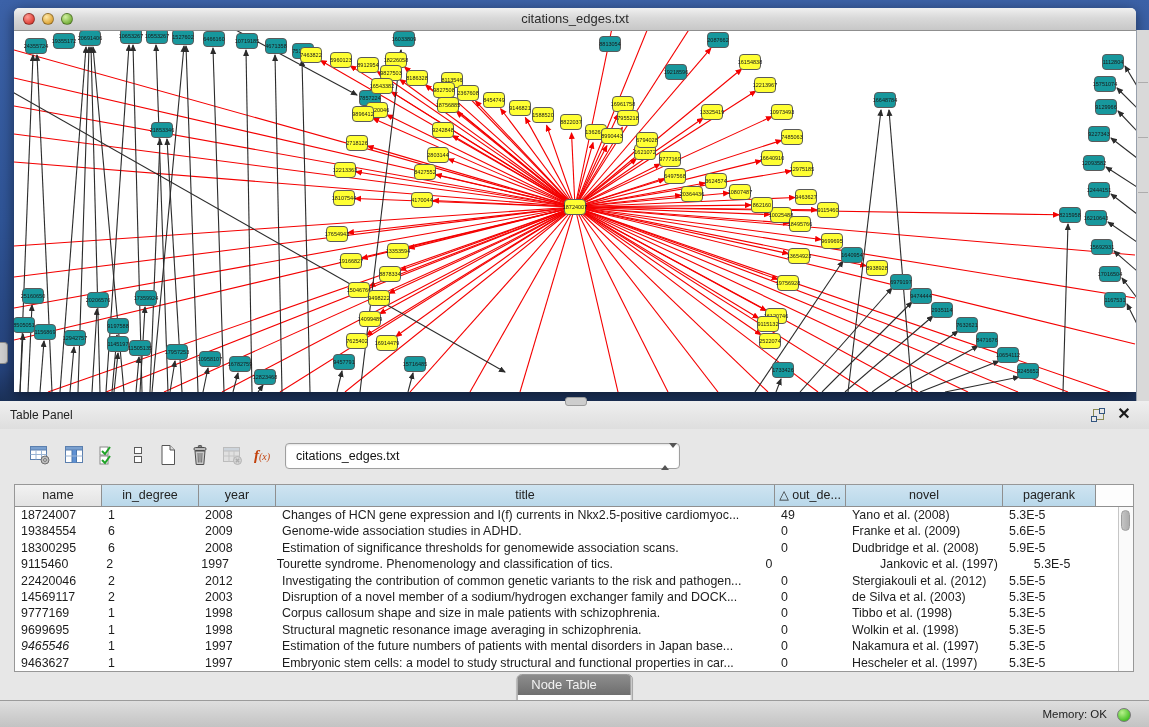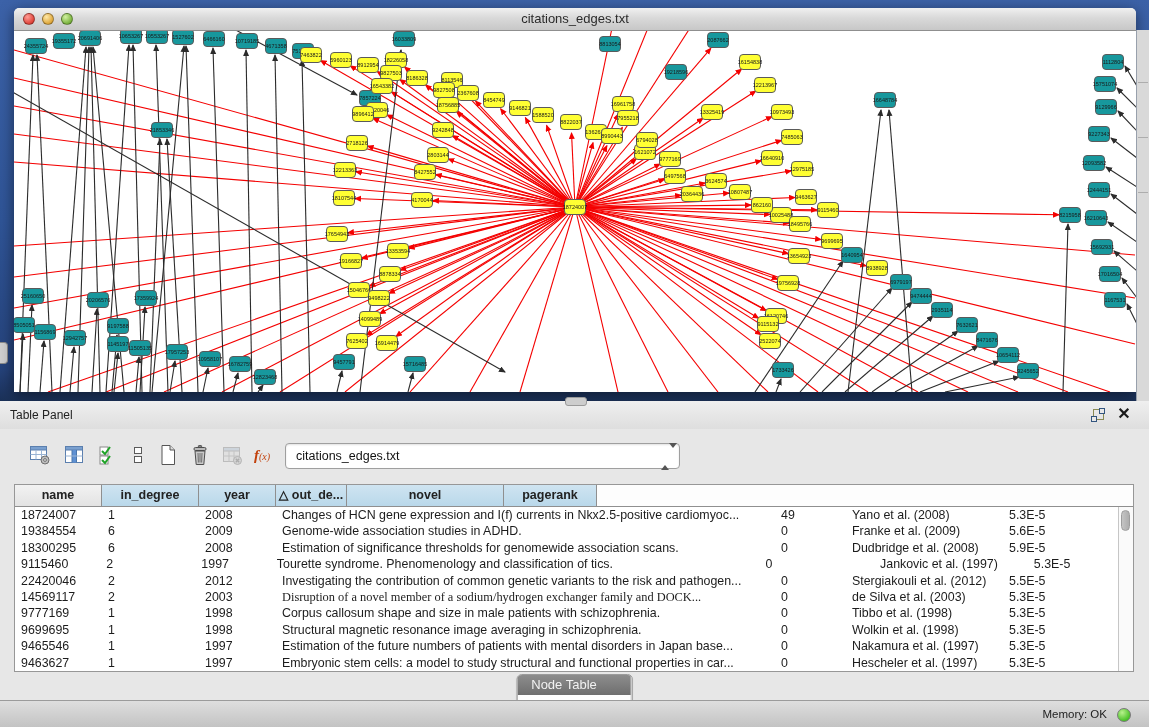--- a/index.html
+++ b/index.html
@@ -53,21 +53,21 @@
     border:1px solid #9f9f9f;border-radius:4px;box-shadow:inset 0 1px 2px rgba(0,0,0,.12);}
   .combo .val{position:absolute;left:10px;top:0;height:24px;line-height:24px;font-size:12.5px;color:#111;}
   .combo .arrows{position:absolute;right:9px;top:4px;width:9px;height:16px;}
   .combo .arrows .up{width:0;height:0;border-left:4px solid transparent;border-right:4px solid transparent;
     border-bottom:5px solid #555;margin-bottom:3px;}
   .combo .arrows .dn{width:0;height:0;border-left:4px solid transparent;border-right:4px solid transparent;
     border-top:5px solid #555;}
   
   .tablebox{position:absolute;left:14px;top:55px;width:1120px;height:188px;background:#fff;
     border:1px solid #979797;box-sizing:border-box;overflow:hidden;}
-  .thead{display:flex;height:22px;font-weight:bold;}
+  .thead{display:flex;height:22px;}
   .th{box-sizing:border-box;border-right:1px solid #8f8f8f;border-bottom:1px solid #8f8f8f;
     background:linear-gradient(180deg,#cfe4f1,#b9d8ea);font-size:12.5px;color:#222;
     text-align:center;line-height:21px;overflow:hidden;white-space:nowrap;}
   .th.first{background:linear-gradient(180deg,#f2f2f2,#e3e3e3);}
   .th.filler{background:#fdfdfd;border-right:none;}
   .tbody{position:absolute;left:0;top:22px;right:14px;bottom:0;overflow:hidden;}
   .tr{display:flex;height:16.4px;line-height:16.4px;}
   .td{box-sizing:border-box;padding-left:6px;font-size:12.4px;color:#1c1c1c;
     white-space:nowrap;overflow:hidden;}
   .vscroll{position:absolute;right:0;top:22px;width:14px;bottom:0;background:#fafafa;
@@ -833,20 +833,21 @@
       <span class="val">citations_edges.txt</span>
       <span class="arrows"><span class="up"></span><span class="dn"></span></span>
     </div>
   </div>
 
   <div class="tablebox">
     <div class="thead" id="thead">
         <div class="th first" style="width: 87px;">name</div>
         <div class="th" style="width: 97px;">in_degree</div>
         <div class="th" style="width: 77px;">year</div>
+        <div class="th" style="width: 499px;">title</div>
         <div class="th" style="width: 71px;">△ out_de...</div>
         <div class="th" style="width: 157px;">novel</div>
         <div class="th" style="width: 93px;">pagerank</div>
         <div class="th filler" style="flex: 1 1 0%;"></div>
       </div>
     <div class="tbody" id="tbody">
         <div class="tr">
           <div class="td" style="width: 87px;">18724007</div>
           <div class="td" style="width: 97px;">1</div>
           <div class="td" style="width: 77px;">2008</div>
@@ -888,21 +889,21 @@
           <div class="td" style="width: 77px;">2012</div>
           <div class="td" style="width: 499px;">Investigating the contribution of common genetic variants to the risk and pathogen...</div>
           <div class="td" style="width: 71px;">0</div>
           <div class="td" style="width: 157px;">Stergiakouli et al. (2012)</div>
           <div class="td" style="width: 93px;">5.5E-5</div>
         </div>
         <div class="tr">
           <div class="td" style="width: 87px;">14569117</div>
           <div class="td" style="width: 97px;">2</div>
           <div class="td" style="width: 77px;">2003</div>
-          <div class="td" style="width: 499px; font-family: Liberation Serif, serif;">Disruption of a novel member of a sodium/hydrogen exchanger family and DOCK...</div>
+          <div class="td" style="width: 499px;">Disruption of a novel member of a sodium/hydrogen exchanger family and DOCK...</div>
           <div class="td" style="width: 71px;">0</div>
           <div class="td" style="width: 157px;">de Silva et al. (2003)</div>
           <div class="td" style="width: 93px;">5.3E-5</div>
         </div>
         <div class="tr">
           <div class="td" style="width: 87px;">9777169</div>
           <div class="td" style="width: 97px;">1</div>
           <div class="td" style="width: 77px;">1998</div>
           <div class="td" style="width: 499px;">Corpus callosum shape and size in male patients with schizophrenia.</div>
           <div class="td" style="width: 71px;">0</div>
@@ -912,21 +913,21 @@
         <div class="tr">
           <div class="td" style="width: 87px;">9699695</div>
           <div class="td" style="width: 97px;">1</div>
           <div class="td" style="width: 77px;">1998</div>
           <div class="td" style="width: 499px;">Structural magnetic resonance image averaging in schizophrenia.</div>
           <div class="td" style="width: 71px;">0</div>
           <div class="td" style="width: 157px;">Wolkin et al. (1998)</div>
           <div class="td" style="width: 93px;">5.3E-5</div>
         </div>
         <div class="tr">
-          <div class="td" style="width: 87px;">9465546</div>
+          <div class="td" style="width: 87px; font-style: italic;">9465546</div>
           <div class="td" style="width: 97px;">1</div>
           <div class="td" style="width: 77px;">1997</div>
           <div class="td" style="width: 499px;">Estimation of the future numbers of patients with mental disorders in Japan base...</div>
           <div class="td" style="width: 71px;">0</div>
           <div class="td" style="width: 157px;">Nakamura et al. (1997)</div>
           <div class="td" style="width: 93px;">5.3E-5</div>
         </div>
         <div class="tr">
           <div class="td" style="width: 87px;">9463627</div>
           <div class="td" style="width: 97px;">1</div>

